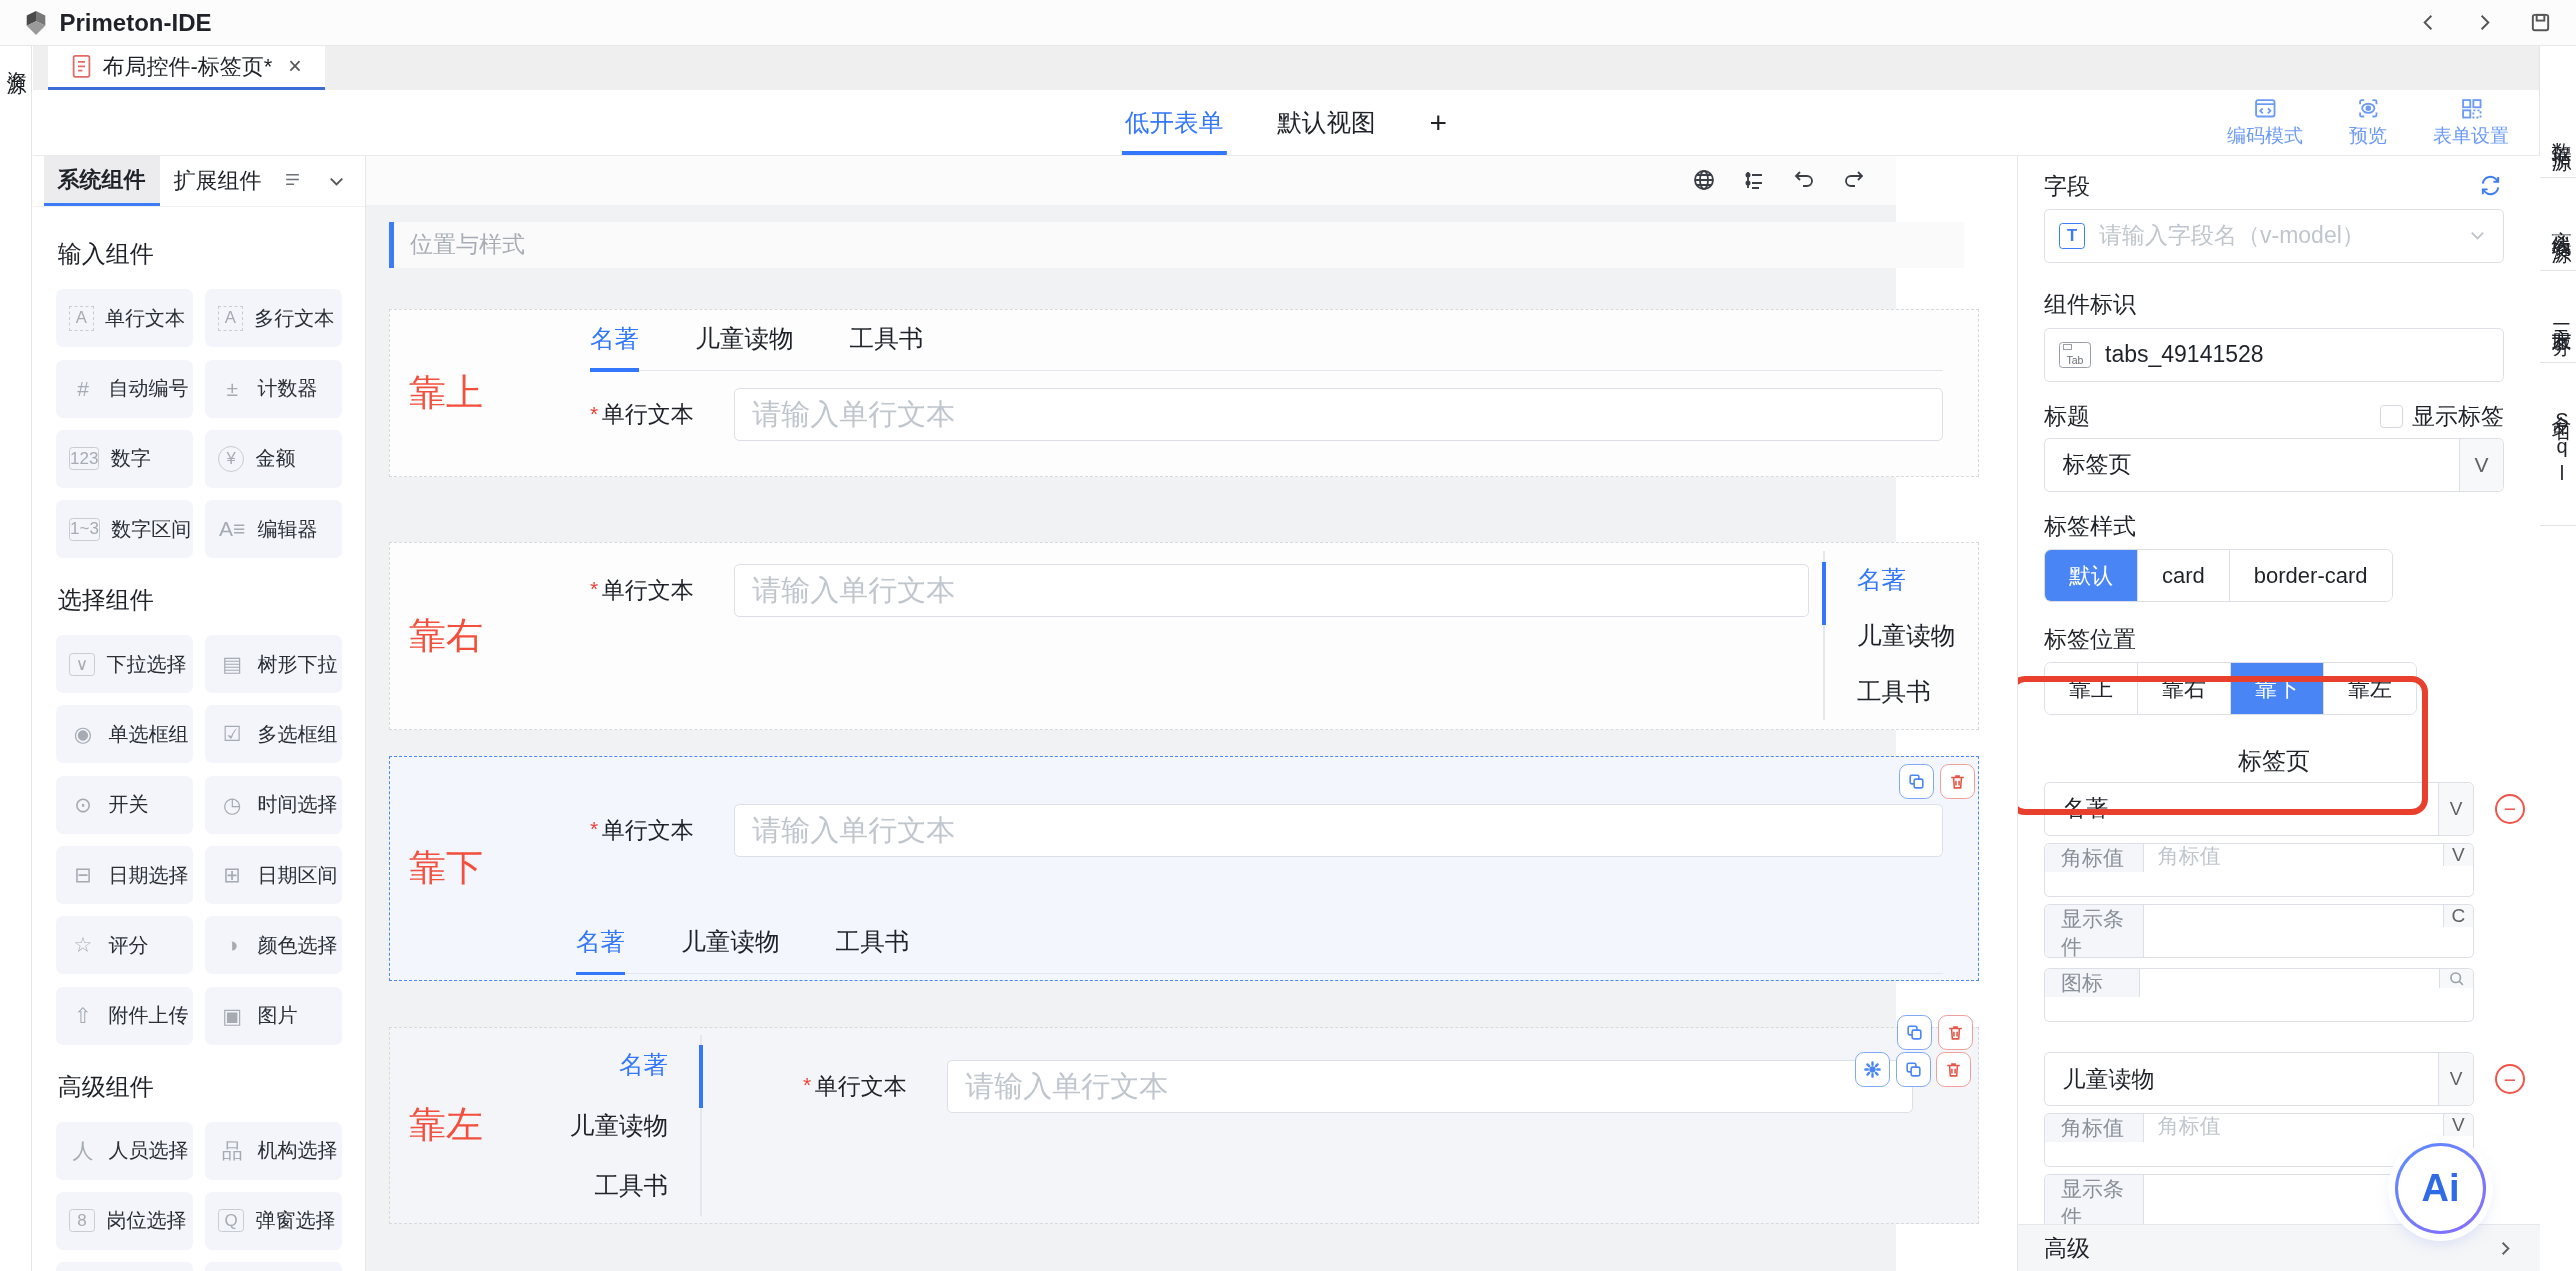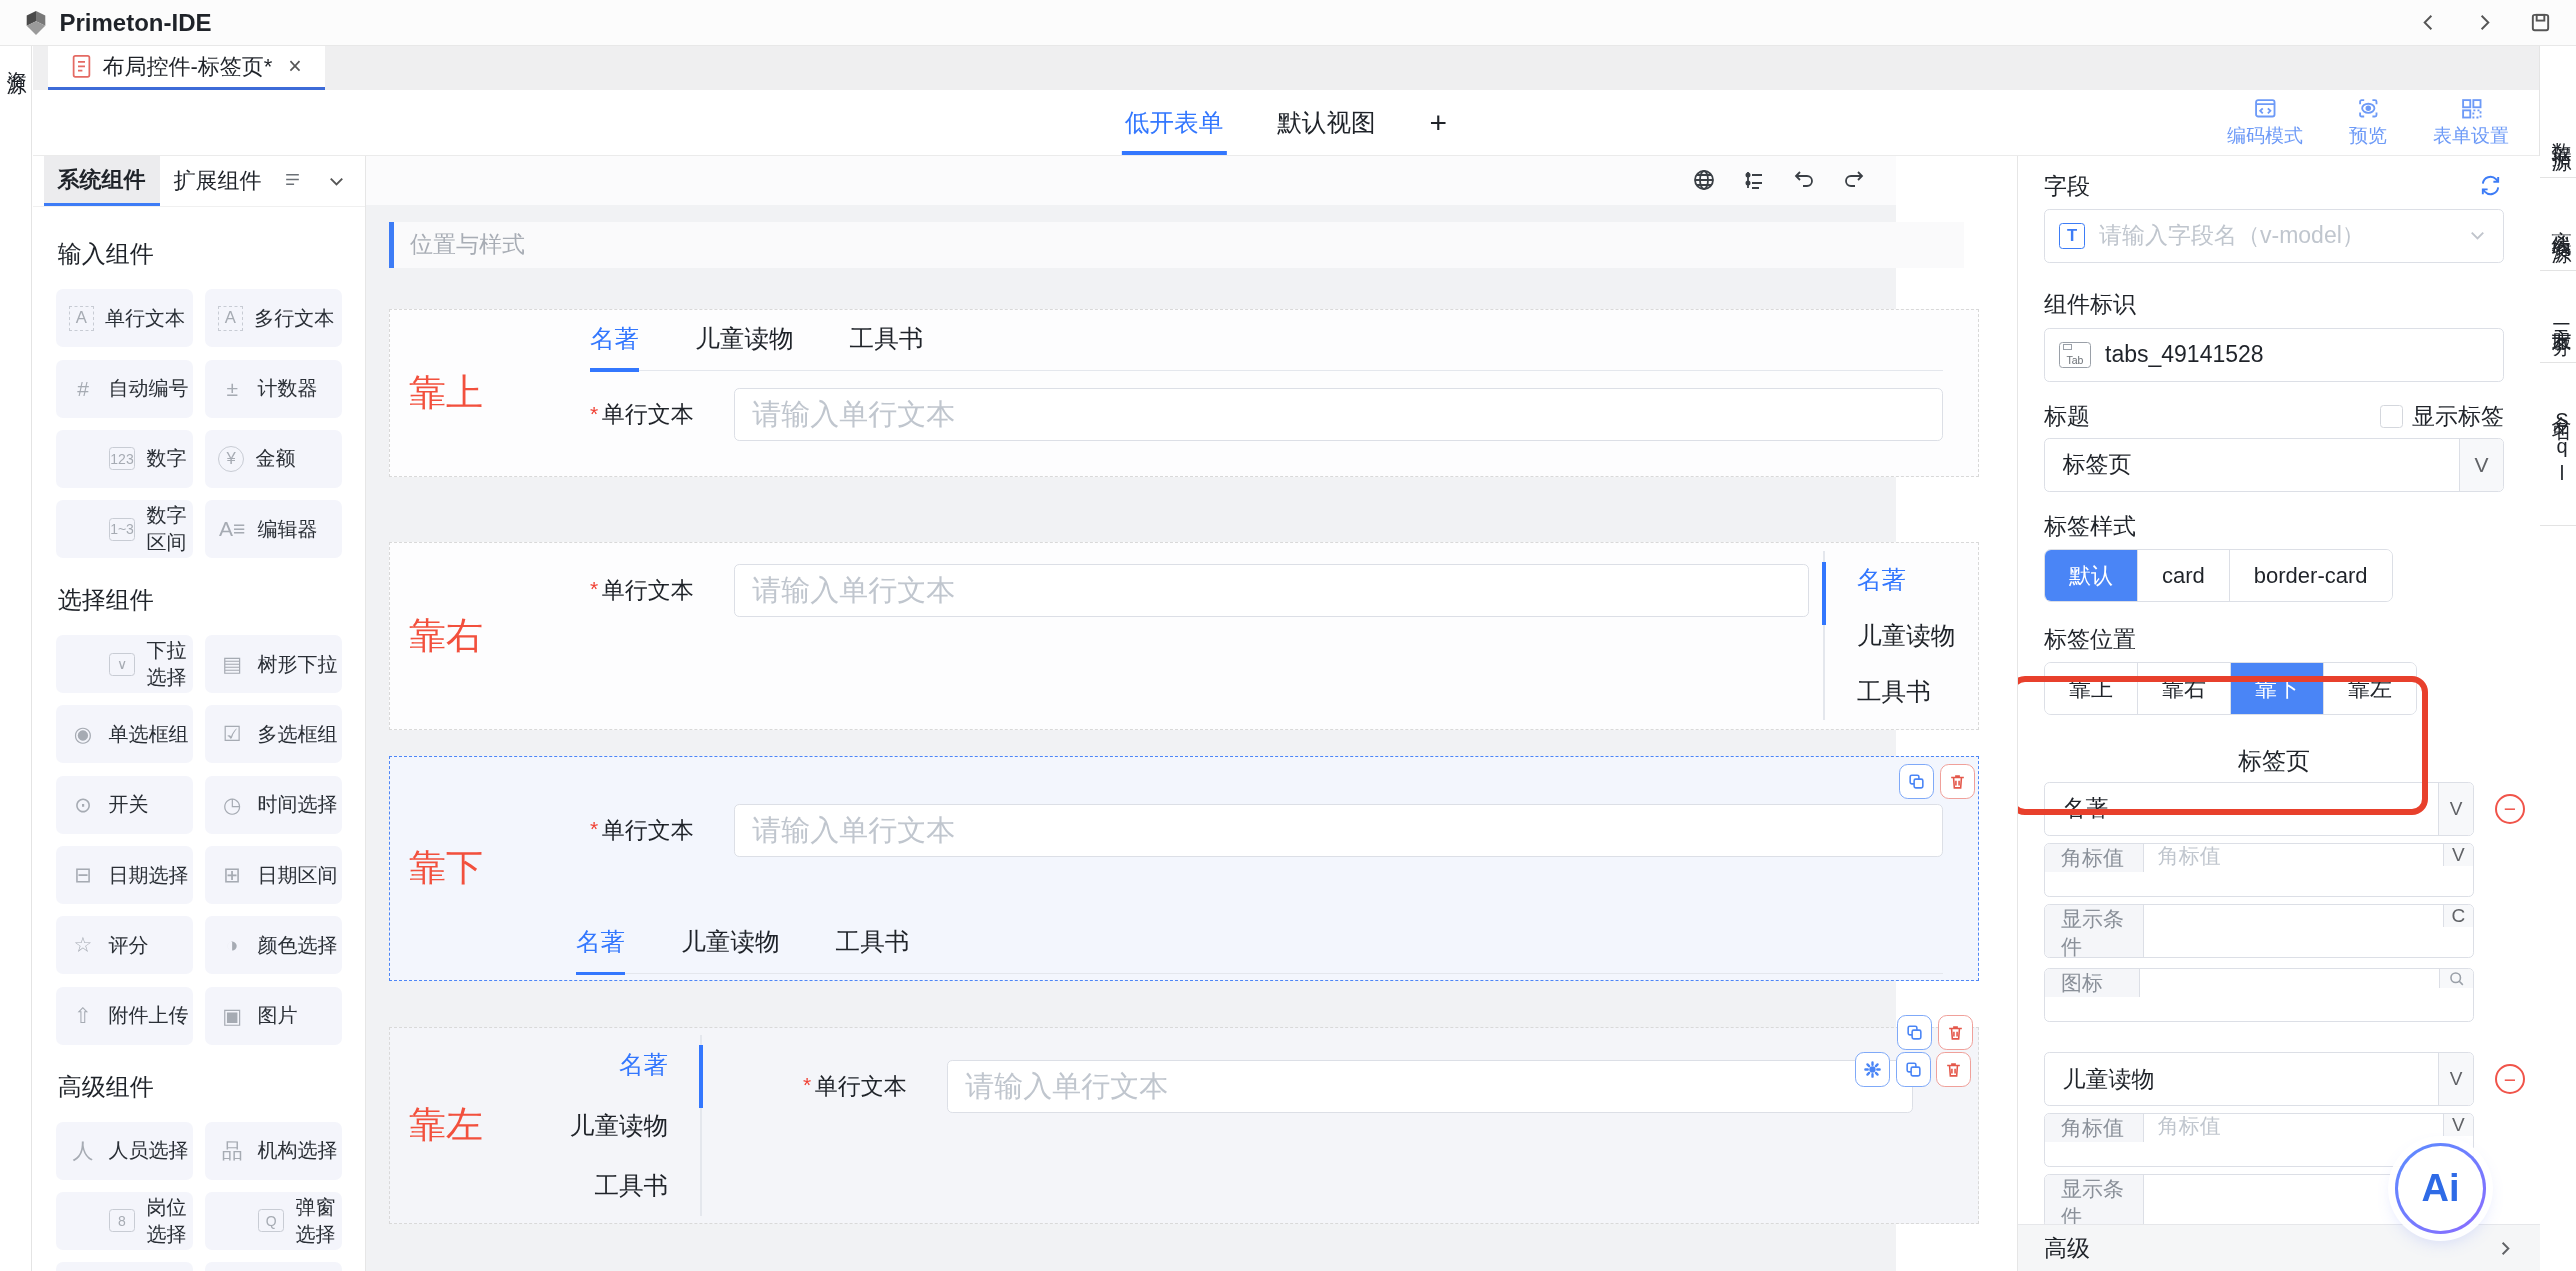--- a/index.html
+++ b/index.html
@@ -56,21 +56,21 @@
   .pal-list-ic svg{width:19px;height:19px;}
   .pal-chev{position:absolute;right:17.5px;top:14px;width:23px;height:23px;color:#555;cursor:pointer;}
   .pal-chev svg{width:23px;height:23px;}
   .pal-body{padding:5.3px 23px 0 23px;}
   .group-title{font-size:24px;color:#1F2329;margin:26px 0 19px 1.8px;}
   .cards{display:grid;grid-template-columns:1fr 1fr;gap:12.3px;}
   .card{height:58px;background:var(--cardbg);border-radius:7px;display:flex;align-items:center;gap:11.4px;padding-left:13px;cursor:grab;}
   .card .clabel{font-size:20px;color:#2A2F36;}
   .pi{min-width:28px;height:28px;display:flex;align-items:center;justify-content:center;color:var(--icongray);font-size:21px;}
   .pi.b-dash{min-width:24.6px;height:24.6px;border:1.8px dashed #C8CCD4;font-size:16.7px;}
-  .pi.b-solid{min-width:26px;height:23px;border:1.8px solid #C8CCD4;border-radius:3.5px;font-size:14px;margin-left:40px;}
+  .pi.b-solid{min-width:26px;height:23px;border:1.8px solid #C8CCD4;border-radius:3.5px;font-size:17px;}
   .pi.b-circle{min-width:26px;height:26px;border:1.8px solid #C8CCD4;border-radius:50%;font-size:16.7px;}
 
   
   .canvas{position:absolute;left:366px;top:156px;width:1530px;height:1115px;background:var(--canvasbg);}
   .cv-toolbar{height:49px;background:#FBFBFC;display:flex;align-items:center;justify-content:flex-end;gap:24px;padding-right:28px;}
   .cv-tool{width:26px;height:26px;color:#3A3F45;cursor:pointer;}
   .cv-tool svg{width:24px;height:24px;}
   .section-bar{margin:16.7px 0 0 23px;width:1575px;height:46px;background:#FAFAFB;border-left:5.3px solid var(--accent);display:flex;align-items:center;padding-left:16px;}
   .section-bar .st{font-size:23px;color:#A8ADB5;}
   .cbox{position:relative;margin-left:23px;width:1590px;background:#FDFDFE;border:1.8px dashed #D9D9D9;}

